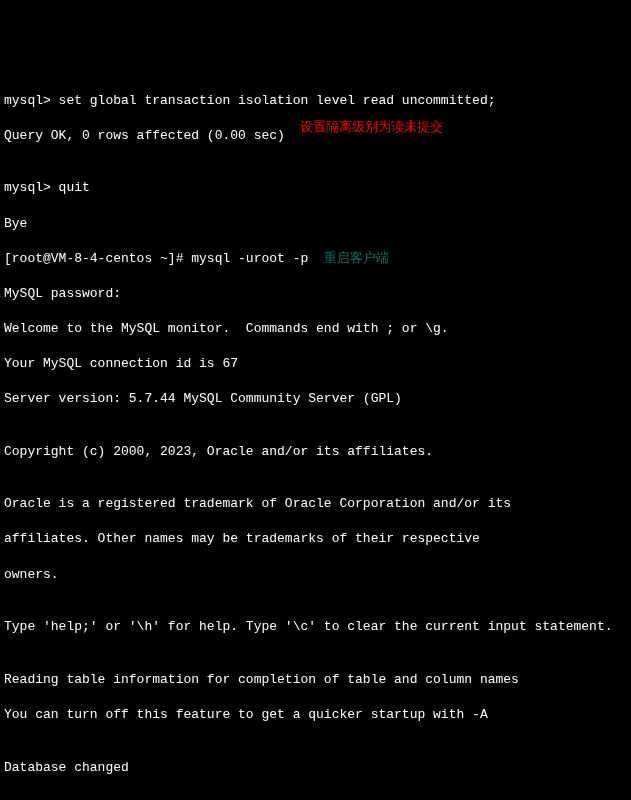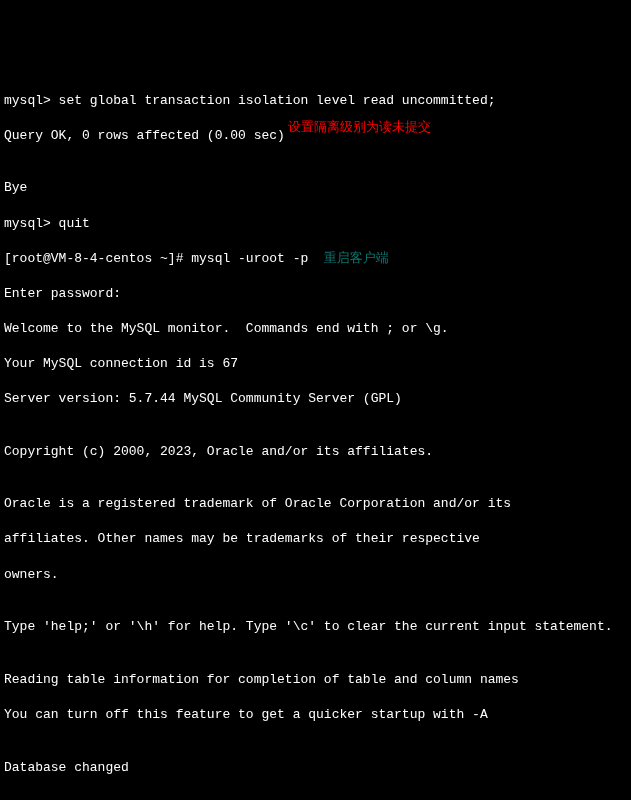--- a/index.html
+++ b/index.html
@@ -21,26 +21,26 @@
     .rel { position: relative; }
     .abs-note { position: absolute; color: #ff0000; }
   </style>
 </head>
 <body>
 
 
 
 <div>
 <span class="line"><span>mysql&gt; </span><span>set global transaction isolation level read uncommitted;</span></span>
-<span class="line rel"><span>Query OK, 0 rows affected (0.00 sec)</span><span class="abs-note" style="left:284px;top:-8px;">设置隔离级别为读未提交</span></span>
+<span class="line rel"><span>Query OK, 0 rows affected (0.00 sec)</span><span class="abs-note" style="left:296px;top:-8px;">设置隔离级别为读未提交</span></span>
 <span class="line"></span>
+<span class="line"><span>mysql&gt; </span><span>quit</span></span>
 <span class="line">Bye</span>
-<span class="line"><span>mysql&gt; </span><span>quit</span></span>
 <span class="line"><span>[root@VM-8-4-centos ~]# mysql -uroot -p</span><span class="annotation">  重启客户端</span></span>
-<span class="line">Enter password:</span>
+<span class="line">MySQL password:</span>
 <span class="line">Welcome to the MySQL monitor.  Commands end with ; or \g.</span>
 <span class="line">Your MySQL connection id is 67</span>
 <span class="line">Server version: 5.7.44 MySQL Community Server (GPL)</span>
 <span class="line"></span>
 <span class="line">Copyright (c) 2000, 2023, Oracle and/or its affiliates.</span>
 <span class="line"></span>
 <span class="line">Oracle is a registered trademark of Oracle Corporation and/or its</span>
 <span class="line">affiliates. Other names may be trademarks of their respective</span>
 <span class="line">owners.</span>
 <span class="line"></span>

